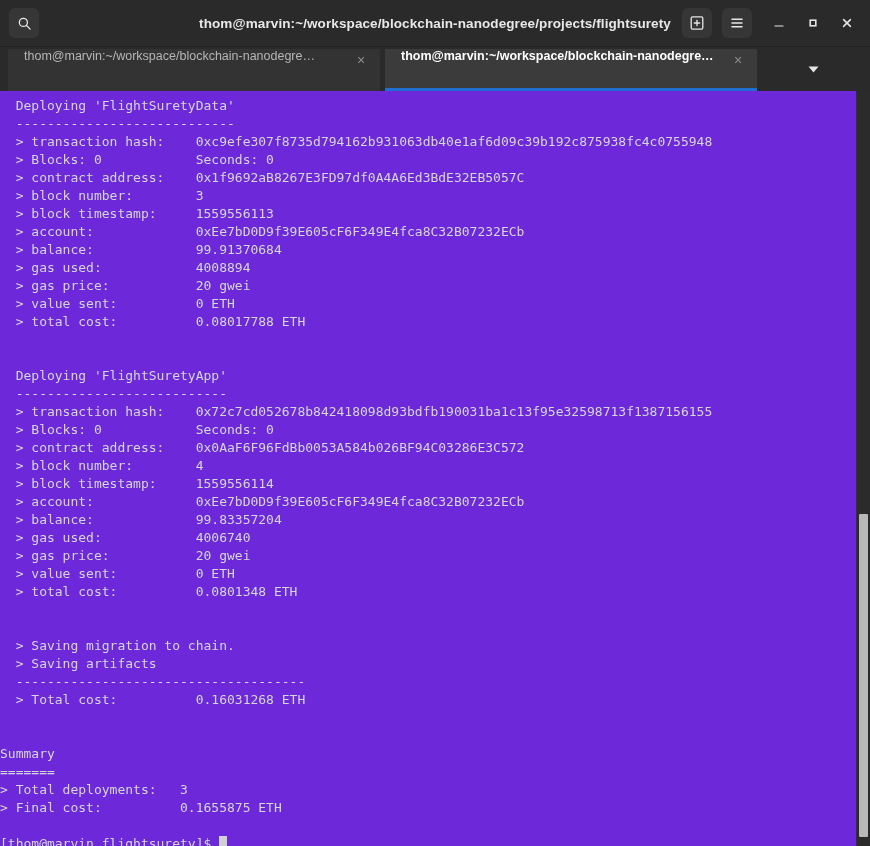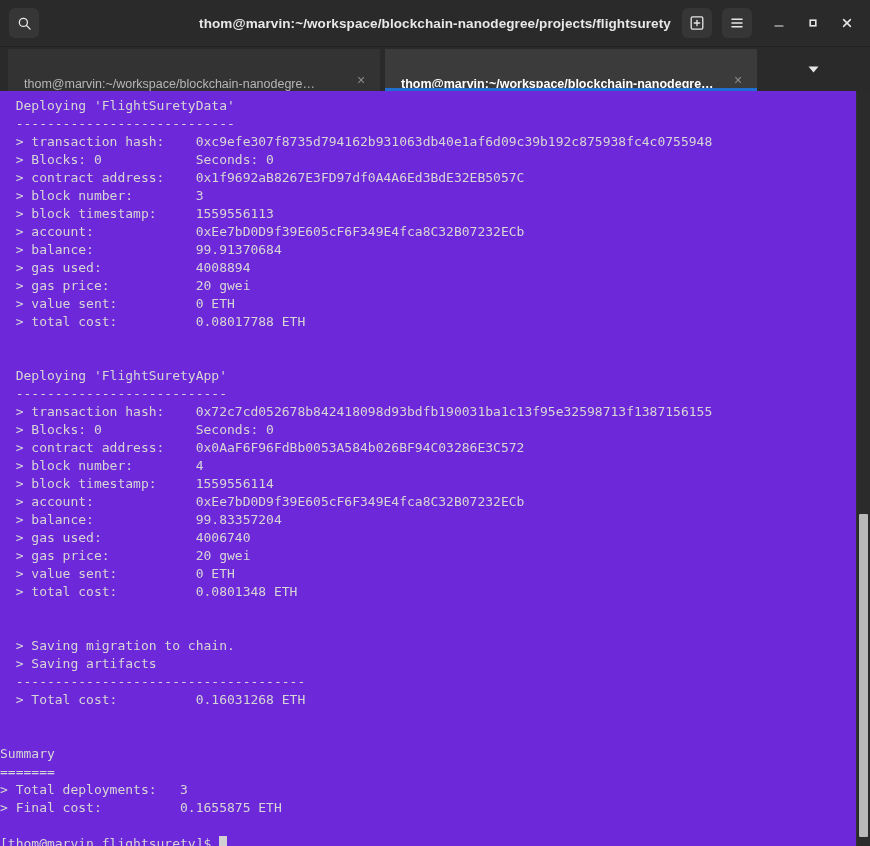--- a/index.html
+++ b/index.html
@@ -74,21 +74,21 @@
     background: #2a2a2a;
     display: flex;
     align-items: stretch;
     padding: 0 0 0 8px;
     box-sizing: border-box;
   }
   .tab {
     flex: 0 0 auto;
     width: 372px;
     display: flex;
-    align-items: flex-end;
+    align-items: flex-start;
     box-sizing: border-box;
     padding: 0 8px 0 16px;
     position: relative;
     cursor: pointer;
     background: #333333;
     margin-top: 2px;
     margin-bottom: 0;
   }
   .tab.active {
     background: #3b3b3b;

